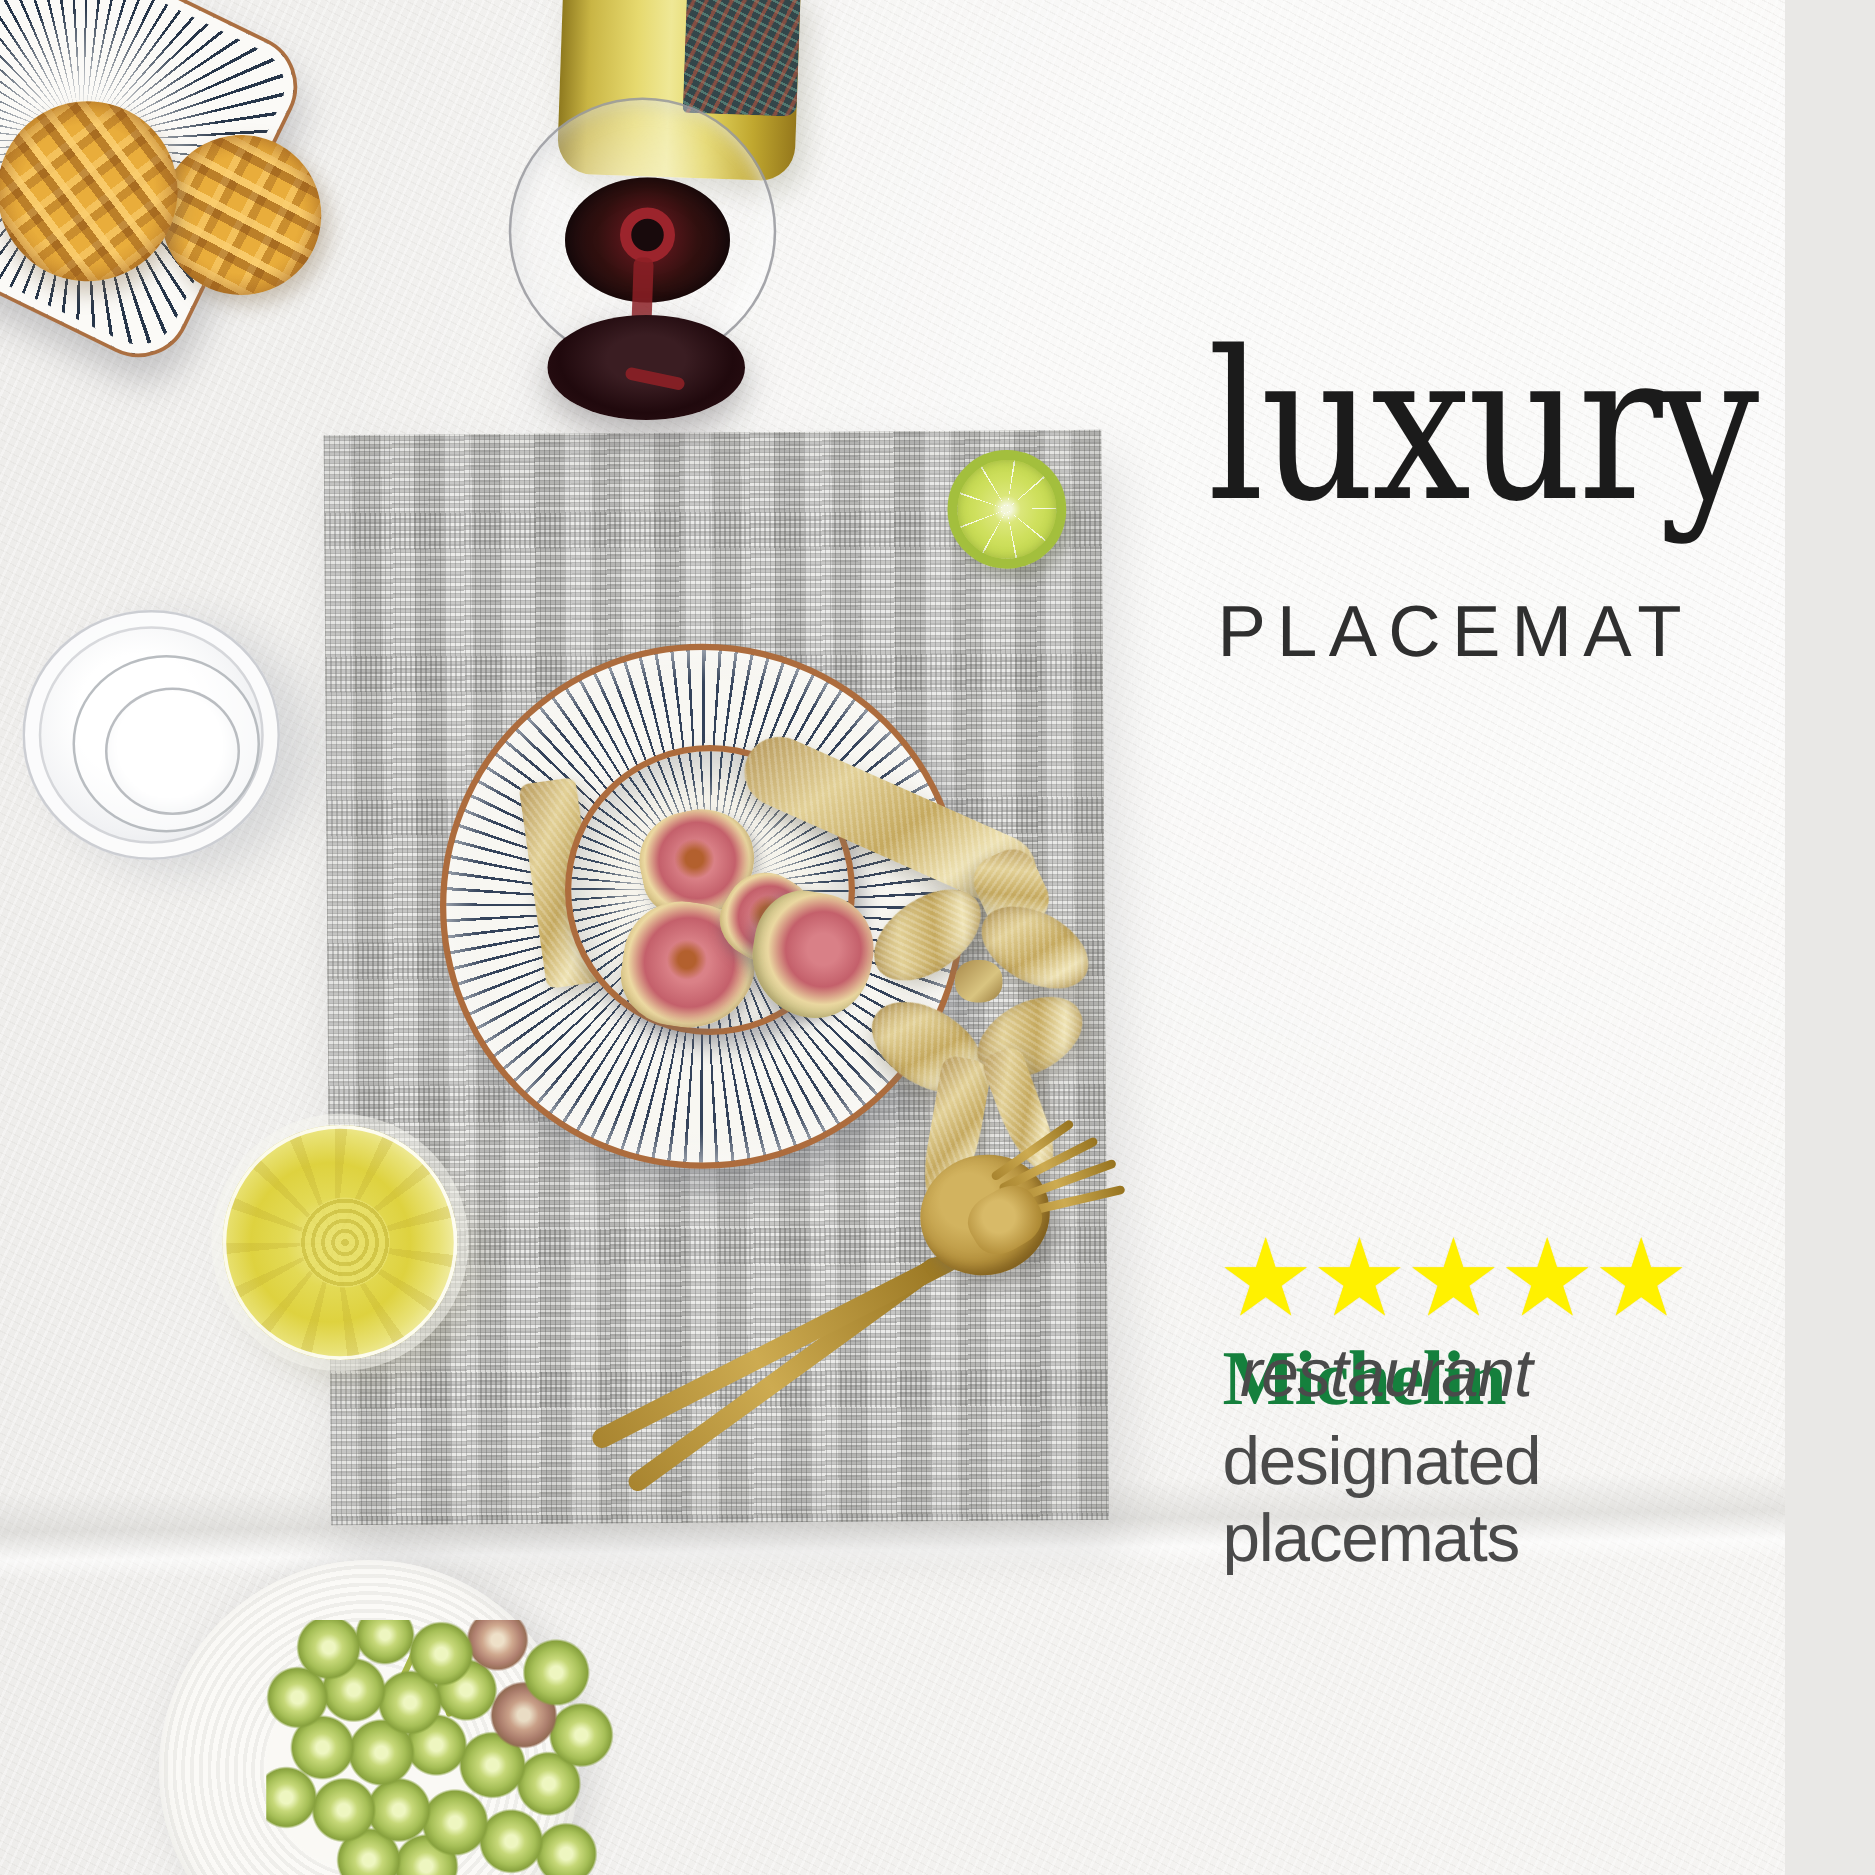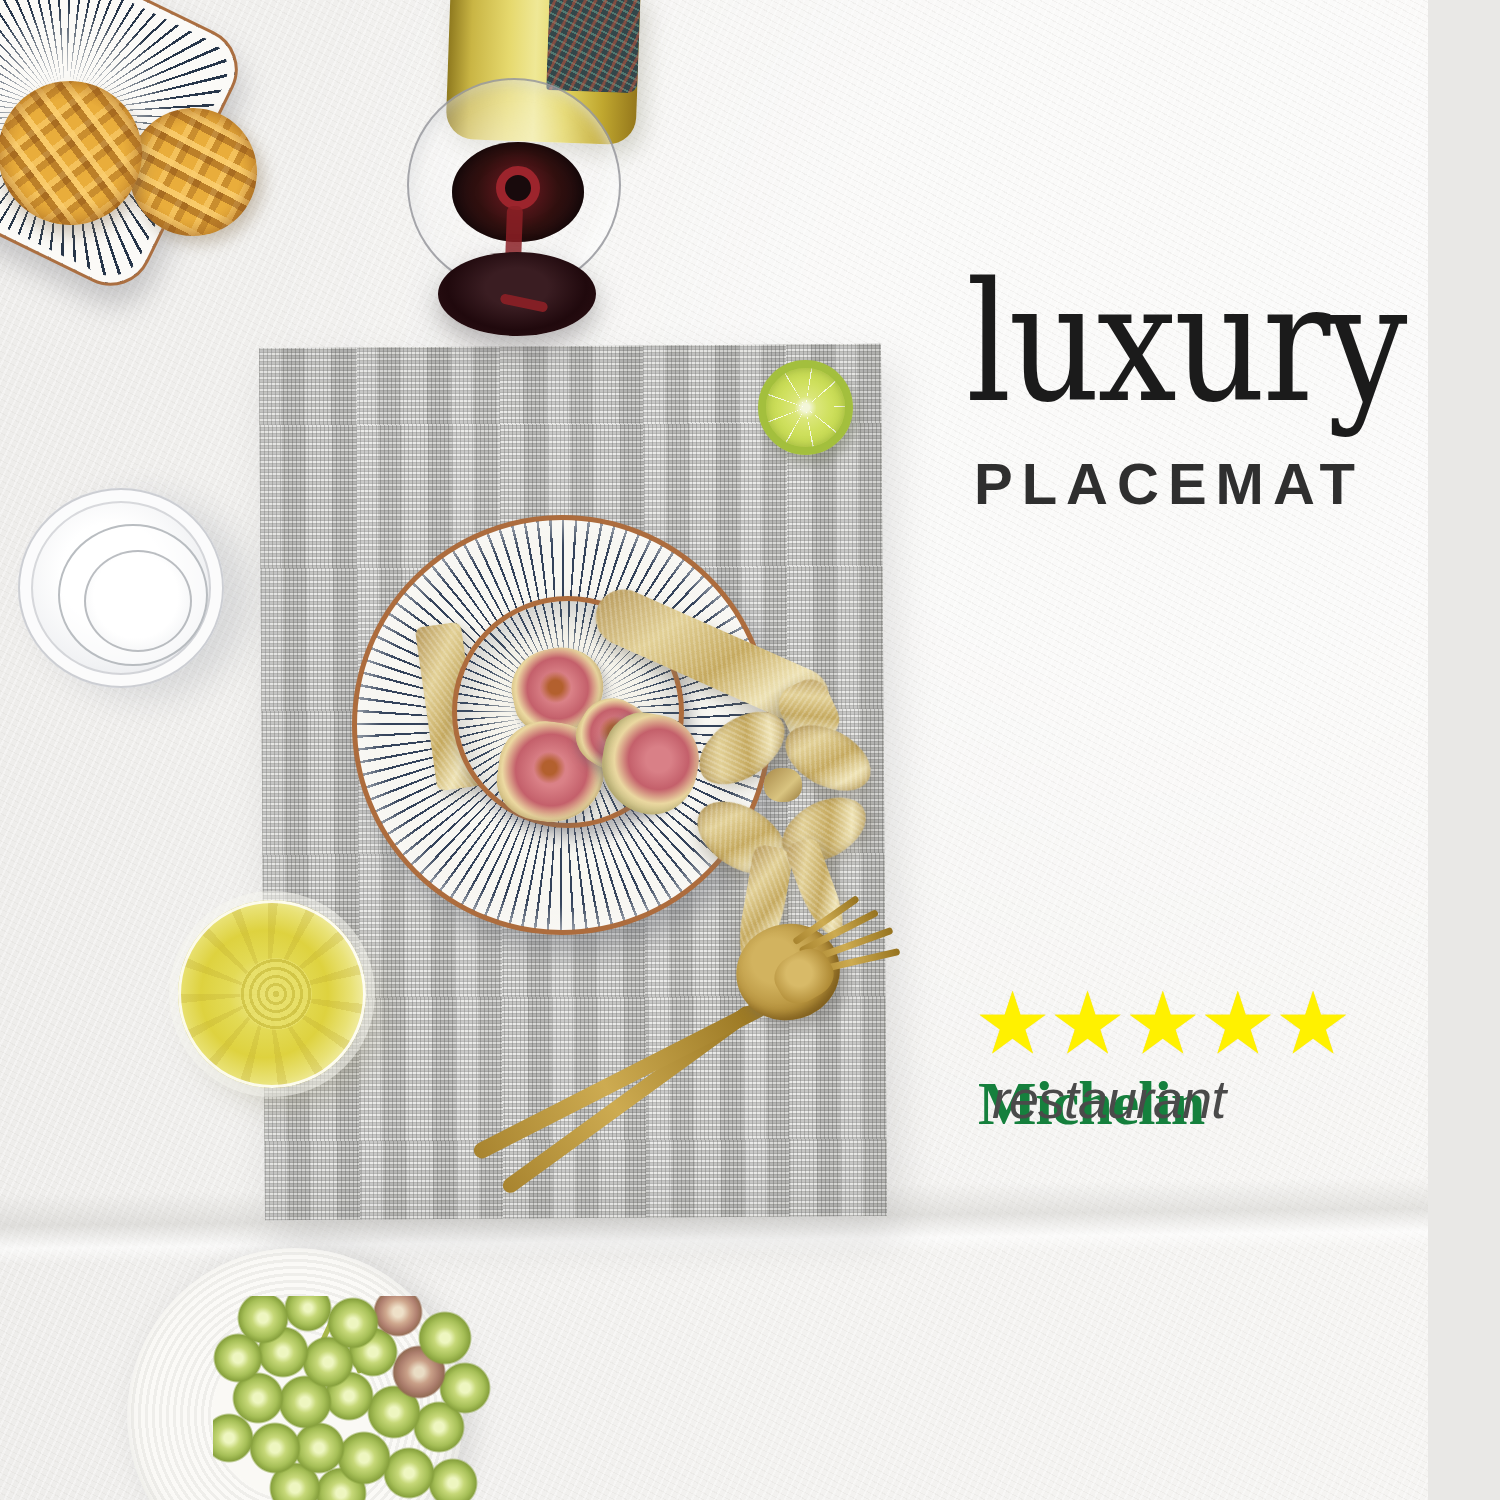--- a/index.html
+++ b/index.html
@@ -192,22 +192,22 @@
       radial-gradient(circle 25px at 240px 187px,#eef6c0 0 5px,#c6d878 11px,#a6bf57 18px,#88a23e 23px,rgba(0,0,0,0) 25px),
       radial-gradient(circle 26px at 82px 192px, #eef6c0 0 5px,#c6d878 11px,#a6bf57 19px,#88a23e 24px,rgba(0,0,0,0) 26px),
       radial-gradient(circle 26px at 128px 197px,#eef6c0 0 5px,#c6d878 11px,#a6bf57 19px,#88a23e 24px,rgba(0,0,0,0) 26px);}
   .stem1{left:320px;top:1310px;width:5px;height:62px;border-radius:3px;background:#a8b84a;transform:rotate(25deg);}
   .stem2{left:352px;top:1332px;width:5px;height:42px;border-radius:3px;background:#9db03e;transform:rotate(-15deg);}
 
   
   .headline{left:966px;top:256px;font-family:"DejaVu Serif","Liberation Serif",serif;
     font-size:142px;line-height:1.05;color:#1b1b1b;letter-spacing:-3px;
     transform:scaleY(1.16);transform-origin:left top;}
-  .subheadline{left:974px;top:450px;font-size:58px;color:#2f2f2f;letter-spacing:9px;
-    font-weight:700;}
+  .subheadline{left:974px;top:472px;font-size:58px;color:#2f2f2f;letter-spacing:9px;
+    font-weight:400;}
   .stars{left:974px;top:980px;font-family:"DejaVu Sans",sans-serif;font-size:86px;line-height:1;
     color:#fff100;letter-spacing:-2px;text-shadow:0 0 1px rgba(230,200,0,.6);}
   .caption1{left:978px;top:1068px;white-space:nowrap;}
   .cap-bold{position:static;font-family:Liberation Serif, serif;font-weight:bold;
     font-size:62px;color:#15803d;letter-spacing:-1px;}
   .cap-light{position:static;font-size:54px;color:#4a4a4a;font-weight:300;margin-left:14px;letter-spacing:-1px;font-style:italic;}
   .caption2{left:978px;top:1138px;font-size:54px;color:#4a4a4a;font-weight:300;letter-spacing:-1px;}
 </style>
 </head>
 <body>
@@ -276,13 +276,14 @@
   <div class="grapes"></div>
 
   <div class="headline">luxury</div>
   <div class="subheadline">PLACEMAT</div>
 
   <div class="stars" style="color: rgb(255, 241, 0);">★★★★★</div>
   <div class="caption1">
     <span class="cap-bold">Michelin</span>
       <span class="cap-light">restaurant</span>
   </div>
+  <div class="caption2">designated placemats</div>
 </div>
 
 </body></html>

